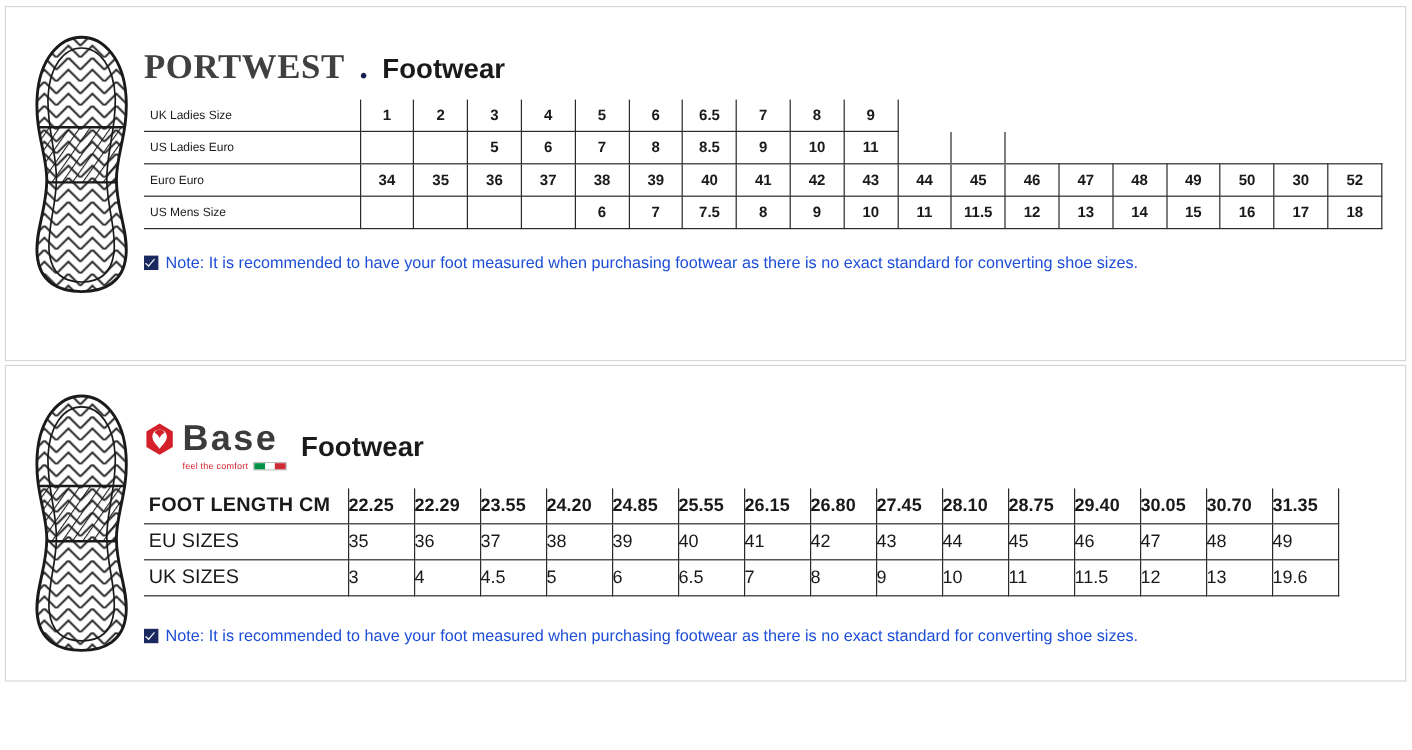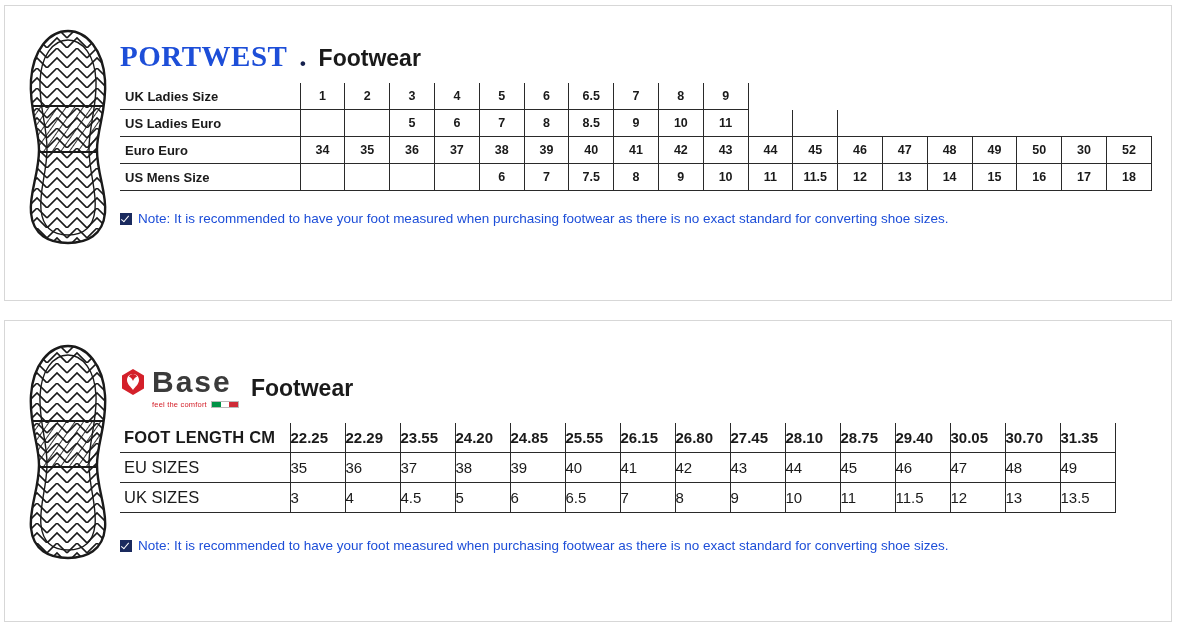--- a/index.html
+++ b/index.html
@@ -17,21 +17,21 @@
   }
   .panel {
     position: absolute;
     left: 4px;
     width: 1168px;
     border: 1px solid #d7d7d7;
     box-sizing: border-box;
     background: #fff;
   }
   #panel-portwest { top: 5px; height: 296px; }
-  #panel-base { top: 320px; height: 302px; }
+  #panel-base { top: 304px; height: 264px; }
 
   .shoe-sole {
     position: absolute;
   }
   #panel-portwest .shoe-sole { left: 22px; top: 22px; }
   #panel-base .shoe-sole { left: 22px; top: 22px; }
 
   .content {
     position: absolute;
   }
@@ -43,21 +43,21 @@
     display: flex;
     align-items: baseline;
     gap: 12px;
     margin-bottom: 10px;
   }
   .portwest-wordmark {
     font-family: "Liberation Serif", serif;
     font-weight: bold;
     font-size: 29px;
     letter-spacing: 0.5px;
-    color: #1d4ed8;
+    color: #404040;
     line-height: 1;
   }
   .portwest-dot {
     font-family: "Liberation Serif", serif;
     font-weight: bold;
     font-size: 29px;
     color: #14204d;
   }
   .brand-sub {
     font-family: "Liberation Sans", sans-serif;
@@ -78,22 +78,22 @@
   #pw-table td {
     border: 1px solid #2a2a2a;
     height: 26px;
     text-align: center;
     font-size: 12.5px;
     font-weight: bold;
     padding: 0;
   }
   #pw-table td.rowlabel {
     text-align: left;
-    font-weight: bold;
-    font-size: 13px;
+    font-weight: normal;
+    font-size: 10px;
     padding-left: 5px;
     border-left: none;
     border-right: 1px solid #2a2a2a;
   }
   #pw-table tr:first-child td { border-top: none; }
   #pw-table td.rowlabel { border-top: 1px solid #2a2a2a; }
   #pw-table tr:first-child td.rowlabel { border-top: none; }
   #pw-table td.blank-cell {
     border: none;
   }
@@ -458,21 +458,21 @@
           <td>6</td>
           <td>6.5</td>
           <td>7</td>
           <td>8</td>
           <td>9</td>
           <td>10</td>
           <td>11</td>
           <td>11.5</td>
           <td>12</td>
           <td>13</td>
-          <td>13.5</td>
+          <td>19.6</td>
         </tr>
       </tbody>
     </table>
 
     <div class="note" id="base-note">
       <span class="note-check"></span>
       <span>Note: It is recommended to have your foot measured when purchasing footwear as there is no exact standard for converting shoe sizes.</span>
     </div>
   </div>
 </div>

